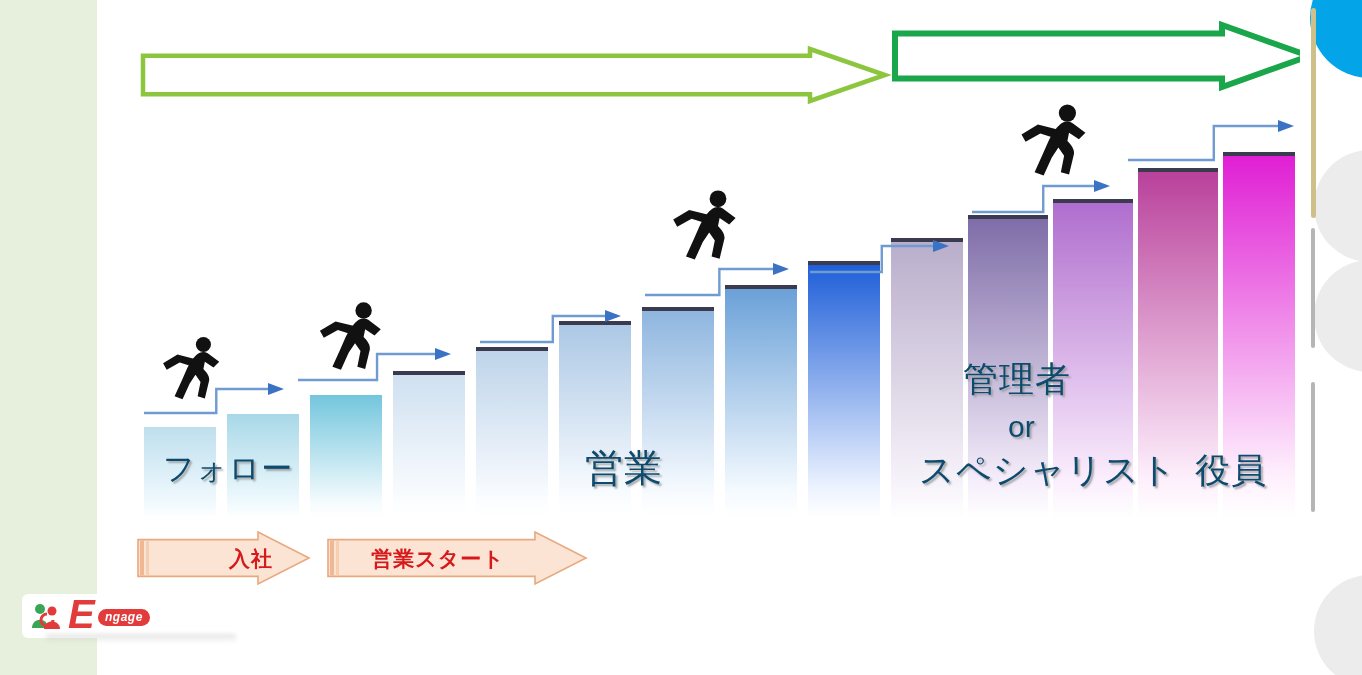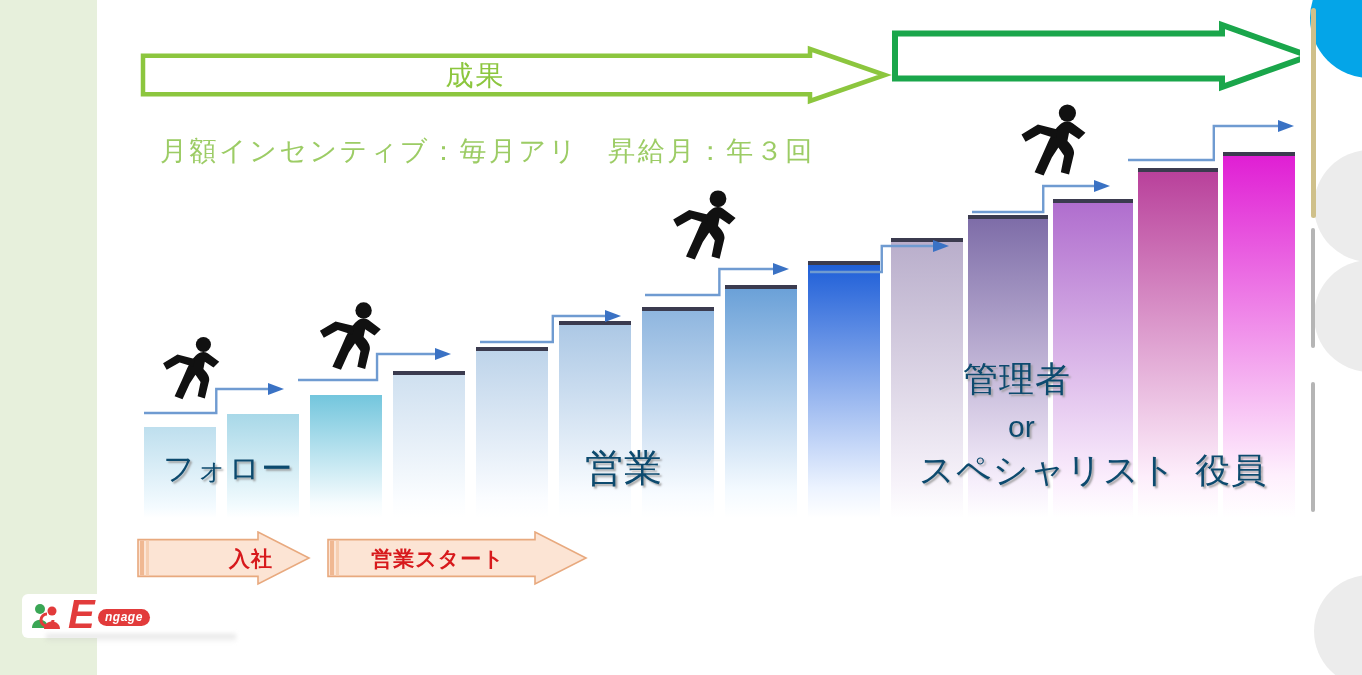--- a/index.html
+++ b/index.html
@@ -220,21 +220,20 @@
       <svg width="748" height="68" viewBox="0 0 748 68">
         <path d="M2 9.860000000000001 L669 9.860000000000001 L669 3 L744 29 L669 55 L669 48.14 L2 48.14 Z" fill="#ffffff" stroke="#8cc63e" stroke-width="4.5" stroke-linejoin="miter"></path>
       </svg>
     </div>
   <div class="arrow-band" id="banner-1" style="left: 893px; top: 22px;">
       <svg width="420" height="78" viewBox="0 0 420 78">
         <path d="M2 11.56 L329 11.56 L329 3 L416 34 L329 65 L329 56.44 L2 56.44 Z" fill="#ffffff" stroke="#1aa64b" stroke-width="6" stroke-linejoin="miter"></path>
       </svg>
     </div>
 
-  <div class="subtitle">月額インセンティブ：毎月アリ　昇給月：年３回</div>
 
   <div id="oarrows-host">
       <div class="oarrow" style="left: 137px; top: 531px;">
         <svg width="174" height="56" viewBox="0 0 174 56">
           <path d="M1 8.64 L121 8.64 L121 1 L172 27 L121 53 L121 45.36 L1 45.36 Z" fill="#fce4d4" stroke="#e8a97e" stroke-width="1.6"></path>
           <rect x="3" y="9.64" width="4" height="34.72" fill="#f0b892"></rect>
           <rect x="9" y="9.64" width="3" height="34.72" fill="#f6cfb2"></rect>
         </svg>
       </div>
       <div class="oarrow-label" style="color: rgb(215, 25, 28); left: 166px; top: 545px; width: 107px; text-align: right;">入社</div>
@@ -267,14 +266,13 @@
   <div class="right-panel">
     <div class="rp-grey-circle"></div>
     <div class="rp-grey-circle2"></div>
     <div class="rp-grey-circle3"></div>
     <div class="rp-blue-circle"></div>
     <div class="rp-bar-gold"></div>
     <div class="rp-bar-grey"></div>
     <div class="rp-bar-grey2"></div>
   </div>
 
-<div class="arrow-label" style="color: rgb(140, 198, 62); left: 141px; top: 57px; width: 669px; text-align: center; font-size: 28px;">成果</div>
   </div>
 
 </body></html>

